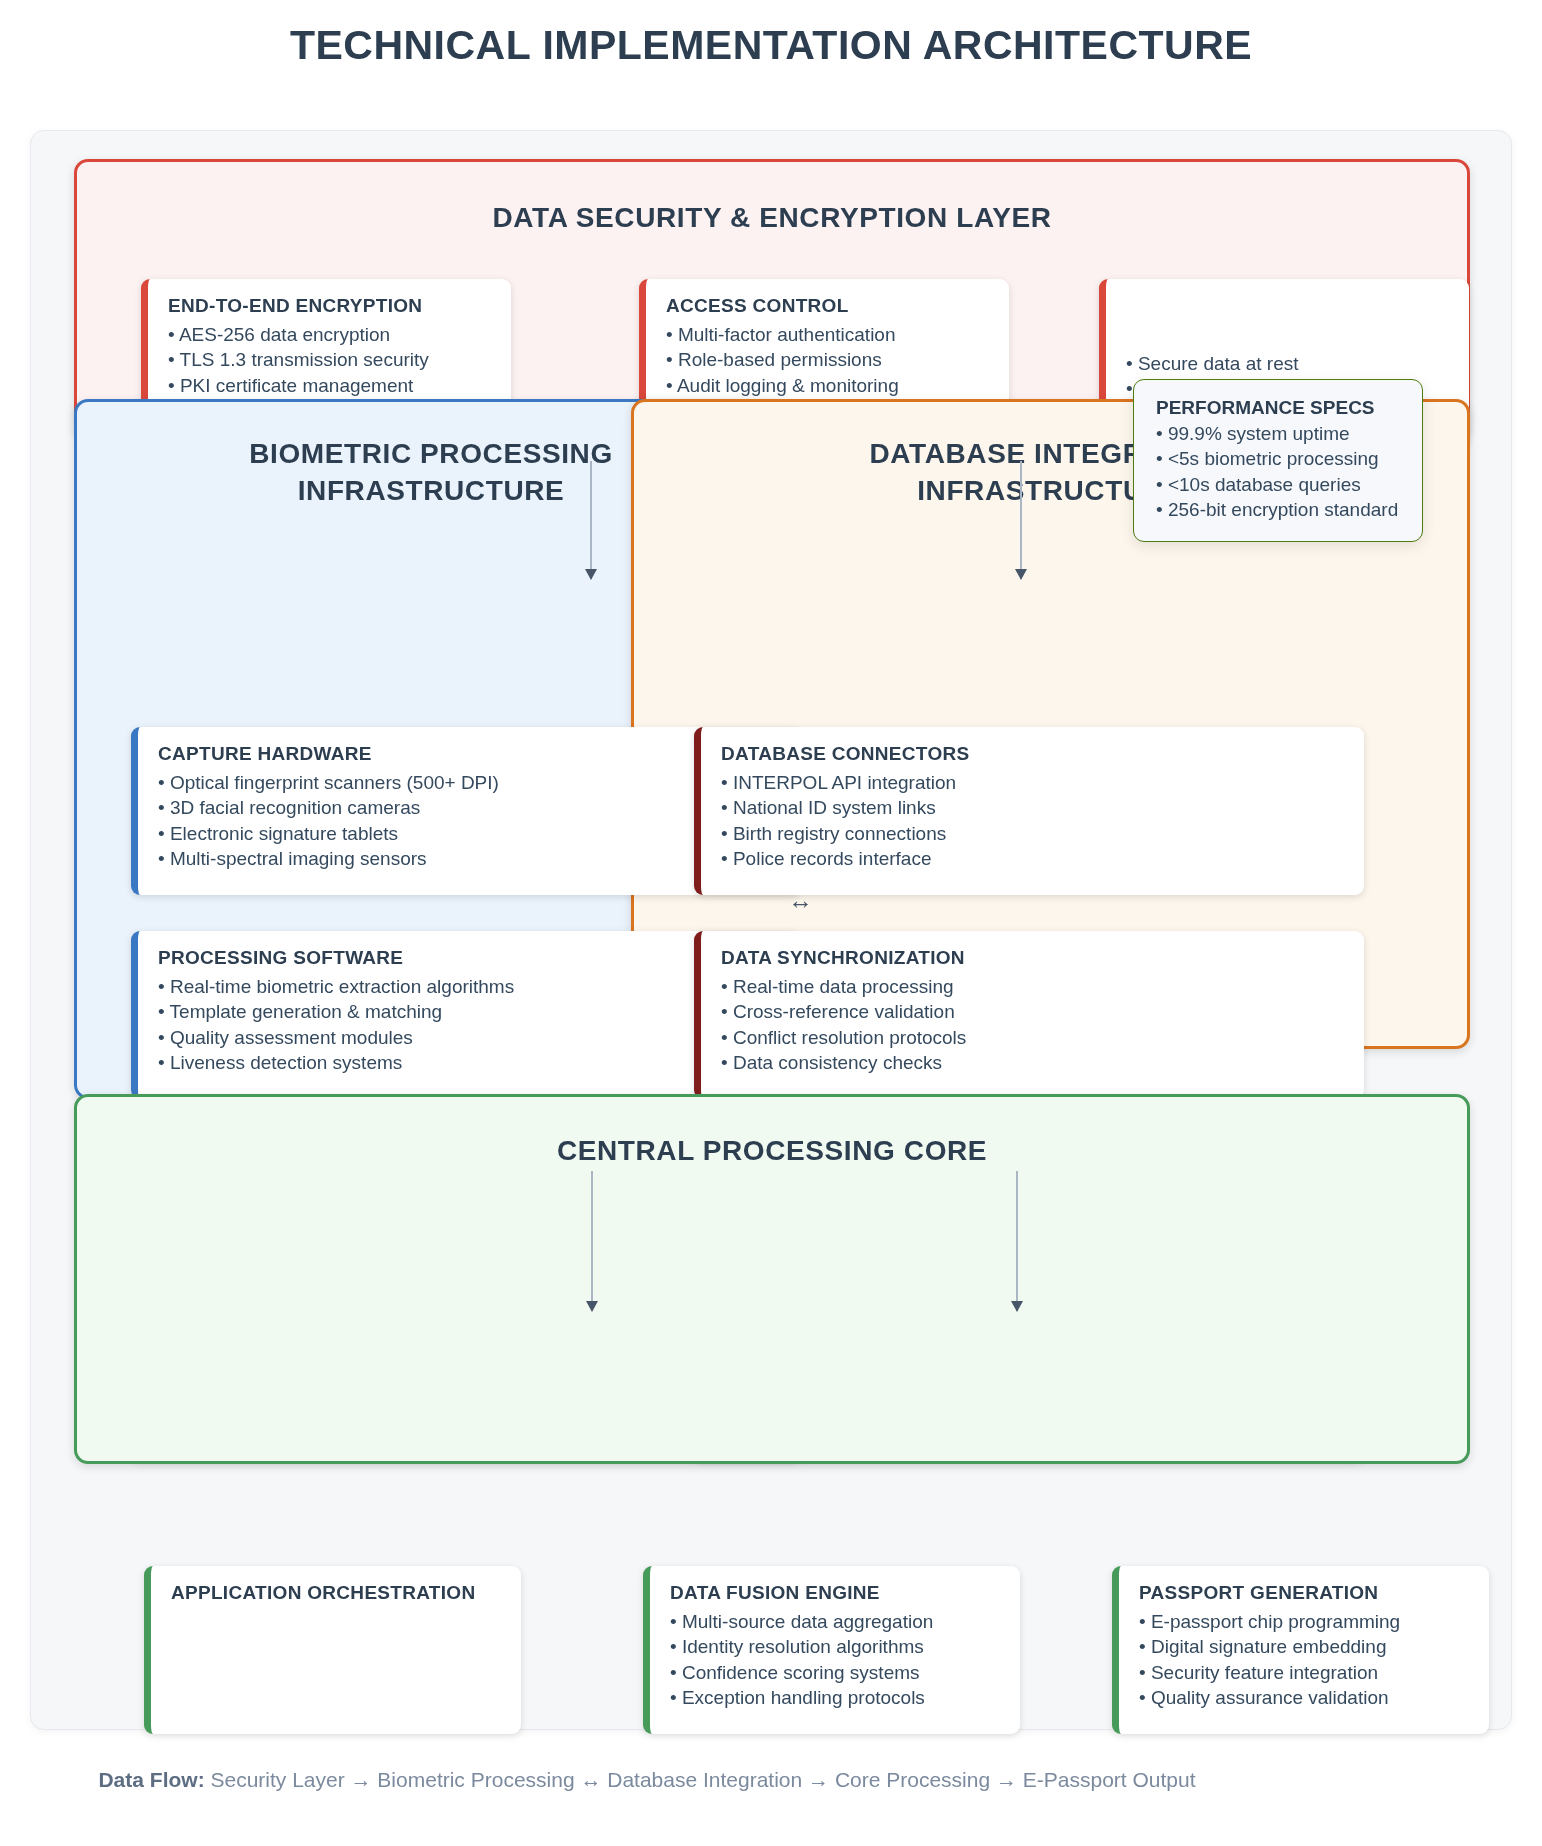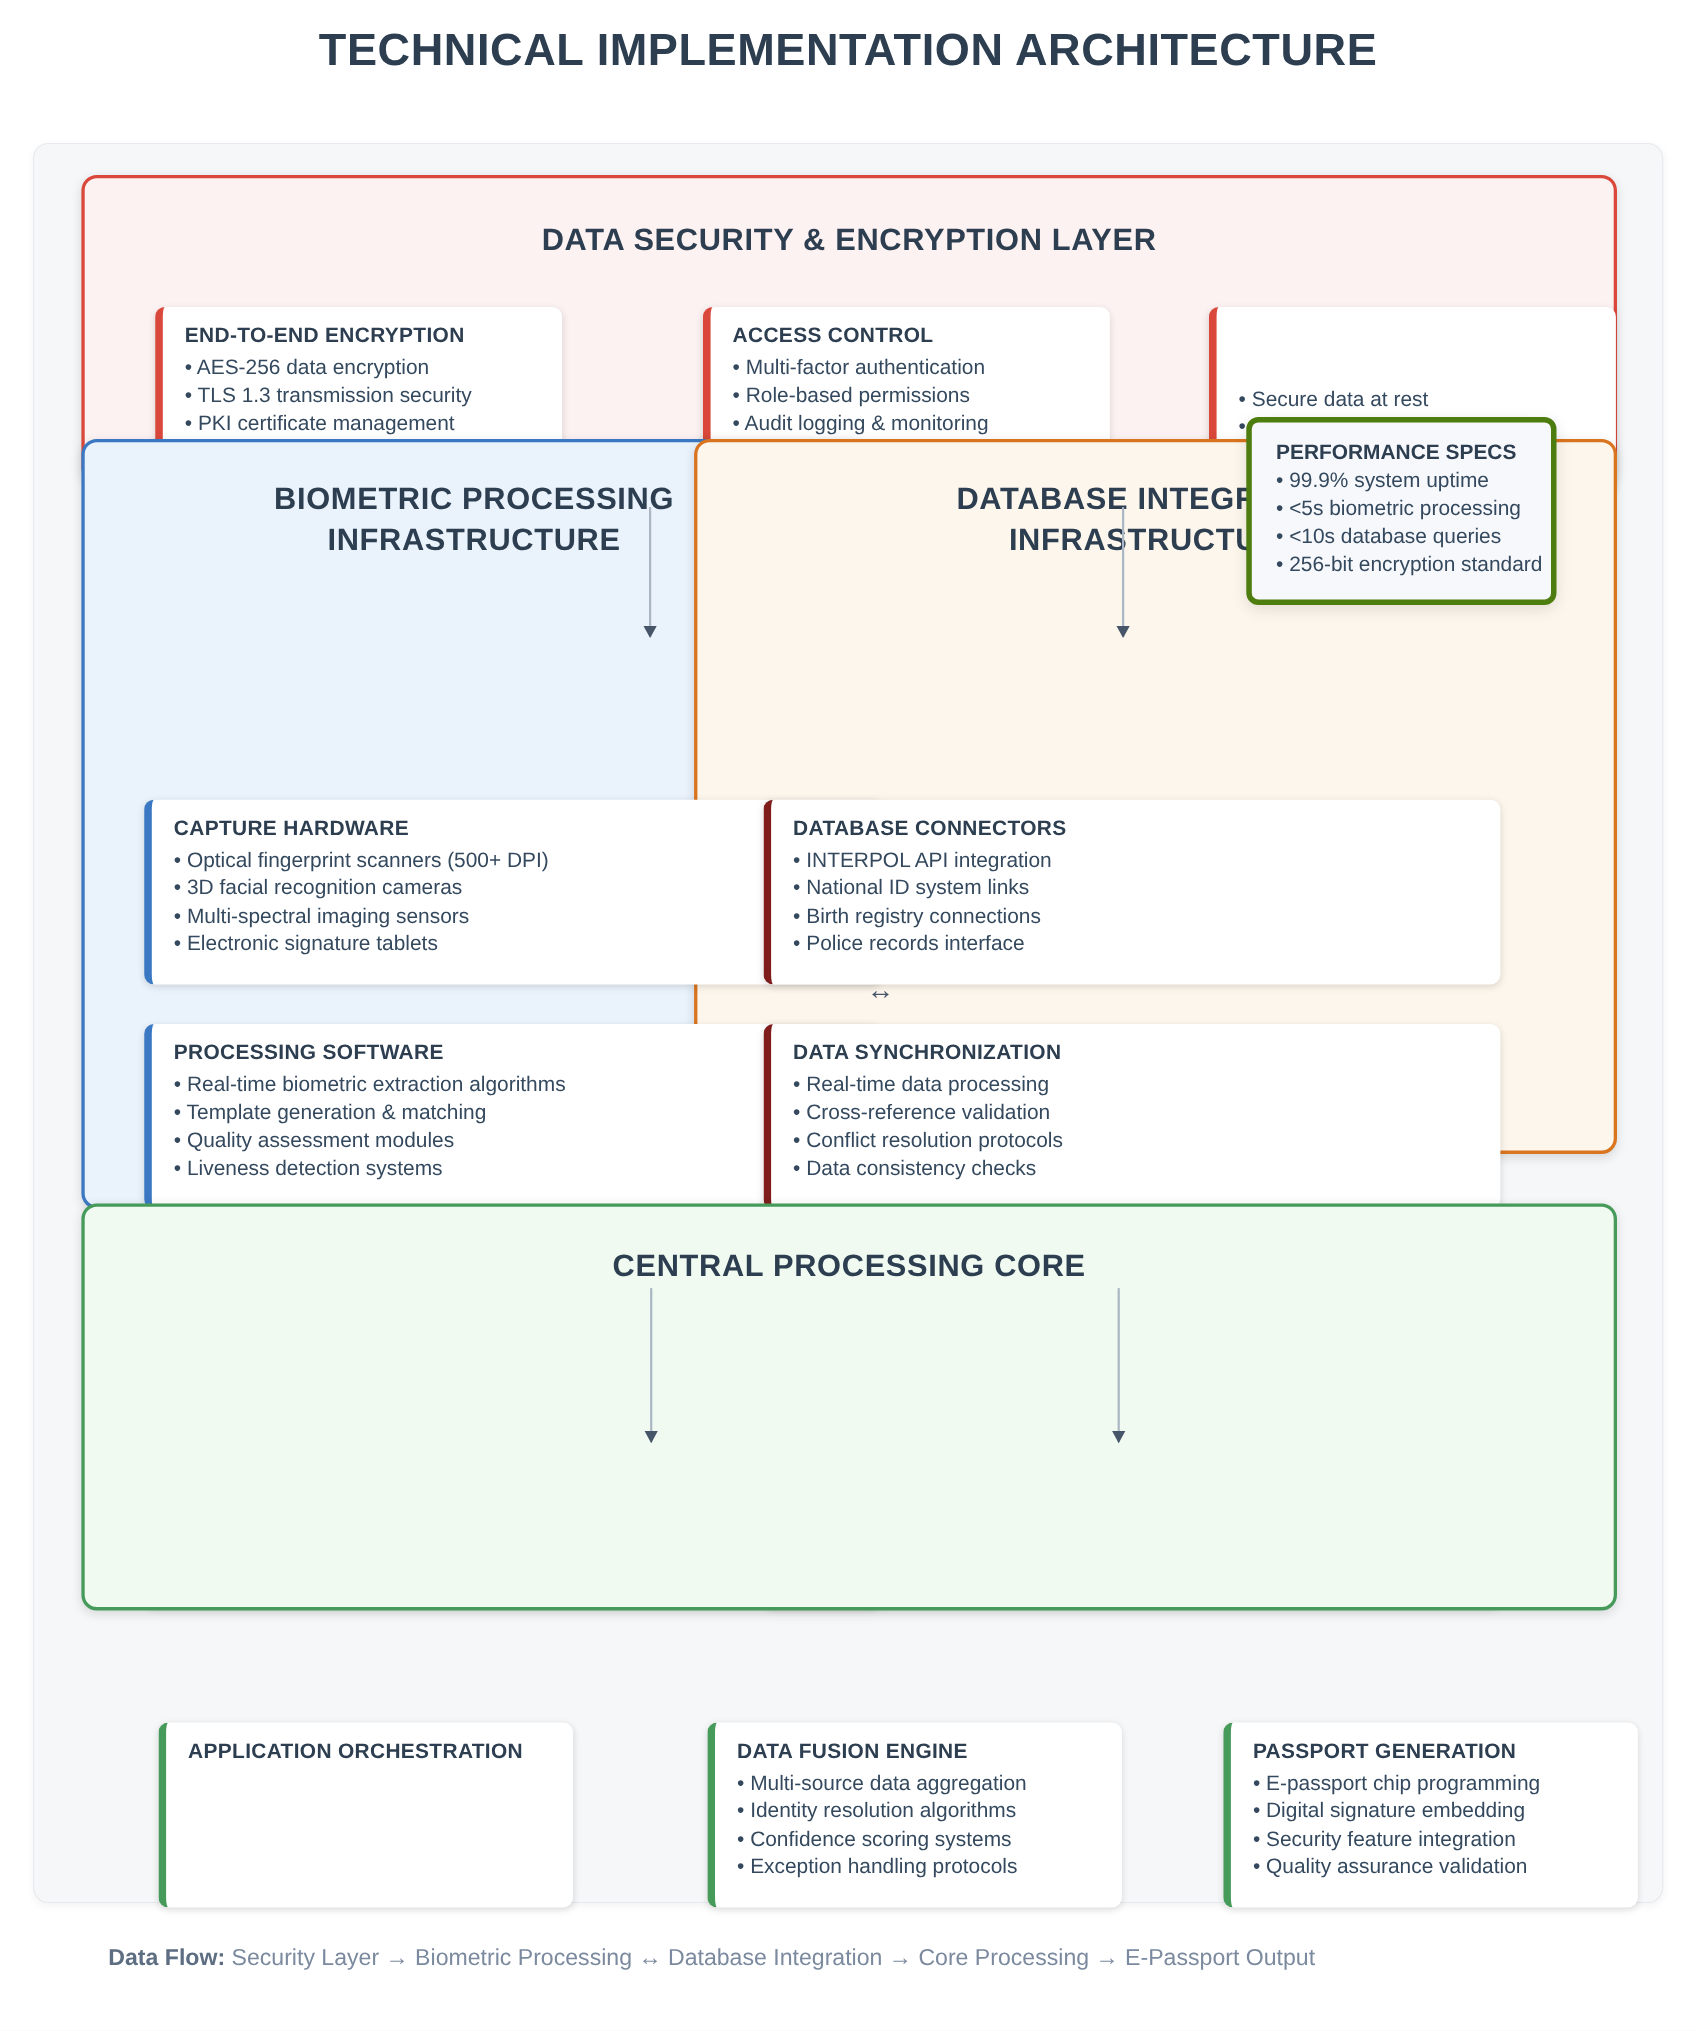--- a/index.html
+++ b/index.html
@@ -141,24 +141,24 @@
   
   .core-card { top: 1435px; width: 377px; height: 168px; z-index: 9; }
   .core-card-1 { left: 113px; }
   .core-card-2 { left: 612px; }
   .core-card-3 { left: 1081px; }
 
   
   .callout {
     position: absolute;
     background: #f7f8fb;
-    border: 5px solid #4d7c0f;
+    border: 1px solid #4d7c0f;
     border-radius: 11px;
     box-shadow: 0 4px 14px rgba(0,0,0,0.10);
-    padding: 17px 8px 19px 22px;
+    padding: 17px 24px 19px 22px;
     z-index: 40;
   }
   .callout-title {
     font-size: 19px;
     font-weight: bold;
     color: #2c3e50;
     margin-bottom: 2px;
   }
   .callout ul { list-style: none; }
   .callout li {
@@ -261,22 +261,22 @@
       <span>BIOMETRIC PROCESSING</span><br>
       <span>INFRASTRUCTURE</span>
     </div>
   </section>
 
   <div class="card accent-blue bio-card bio-card-1">
     <div class="card-title">CAPTURE HARDWARE</div>
     <ul>
       <li>Optical fingerprint scanners (500+ DPI)</li>
       <li>3D facial recognition cameras</li>
+      <li>Electronic signature tablets</li>
       <li>Multi-spectral imaging sensors</li>
-      <li>Electronic signature tablets</li>
     </ul>
   </div>
 
   <div class="card accent-blue bio-card bio-card-2">
     <div class="card-title">PROCESSING SOFTWARE</div>
     <ul>
       <li>Real-time biometric extraction algorithms</li>
       <li>Template generation &amp; matching</li>
       <li>Quality assessment modules</li>
       <li>Liveness detection systems</li>

